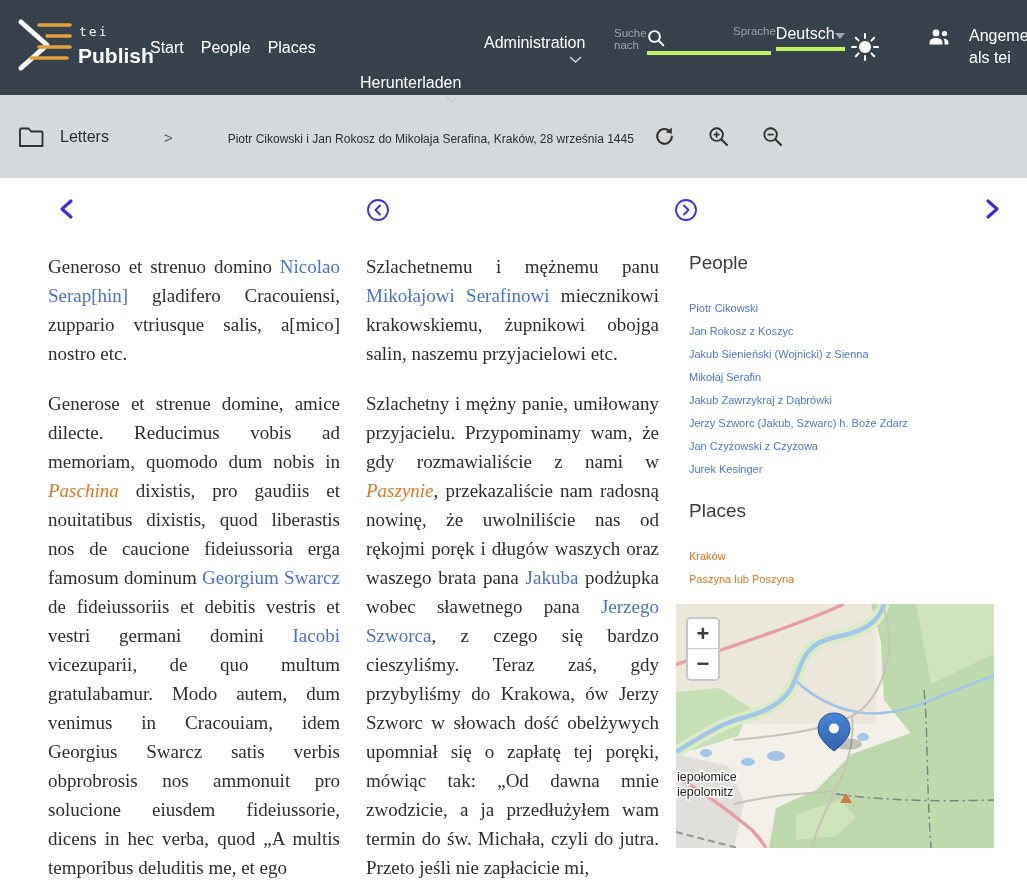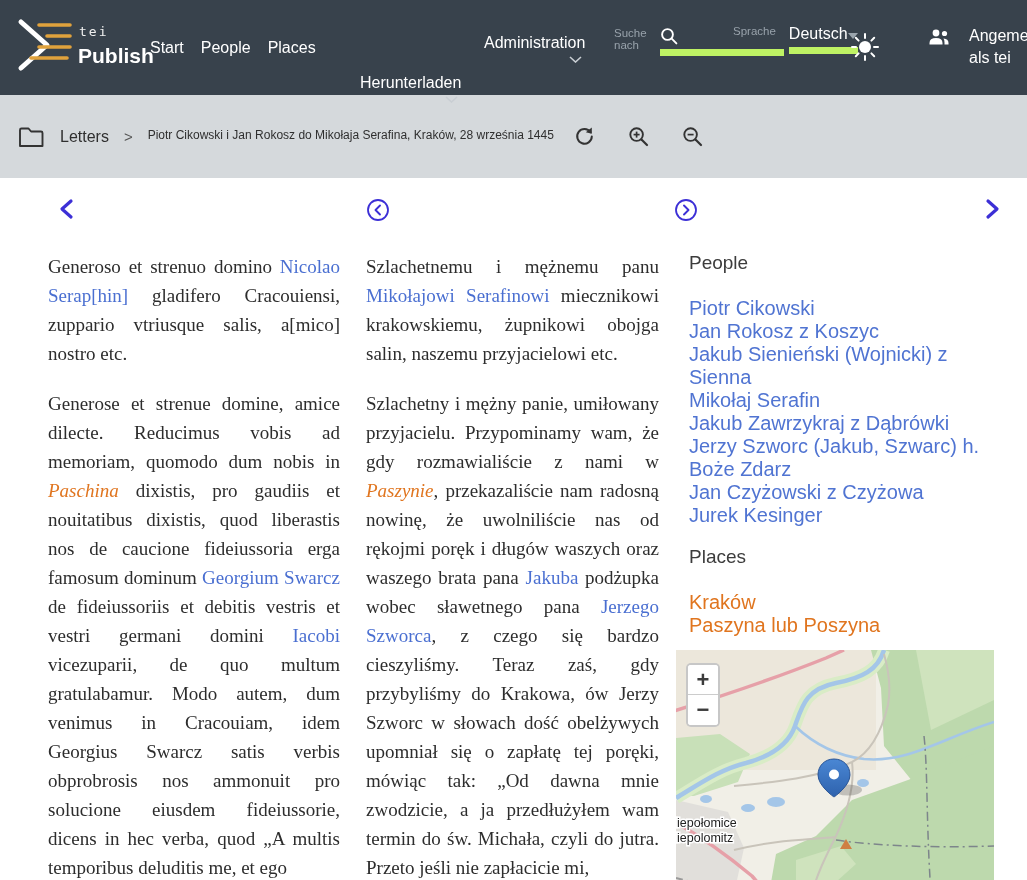--- a/index.html
+++ b/index.html
@@ -11,32 +11,32 @@
   .logo { position:absolute; left:14px; top:16px; width:140px; height:62px; cursor:pointer; }
   .nav-links { position:absolute; left:150px; top:0; height:95px; display:flex; align-items:center; gap:17px; }
   .nav-link { font-size:16px; color:#fff; cursor:pointer; white-space:nowrap; }
   .menu { position:absolute; display:flex; flex-direction:column; align-items:flex-end; cursor:pointer; }
   .menu-label { font-size:16px; color:#fff; }
   .menu .caret { margin-top:4px; margin-right:3px; }
   .menu-herunterladen { left:360px; top:34px;margin-top:40px; }
   .menu-administration { left:484px; top:34px; }
   .field { position:absolute; display:flex; flex-direction:row; }
   .field-label { font-size:11.5px; color:#98a2ab; margin-bottom:4px; }
-  .field-row { display:flex; align-items:flex-end; border-bottom:7px solid #bef264; padding-bottom:4px;margin-left:13px; }
+  .field-row { display:flex; align-items:flex-end; border-bottom:4px solid #bef264; padding-bottom:4px; }
   .search-field { left:614px; top:27px; width:133px; }
   .search-field input { background:transparent; border:none; outline:none; color:#fff; font-size:15px; width:100px; margin-left:6px; }
   .language-field { left:733px; top:25px; width:101px; }
   .language-value { font-size:16px; color:#fff; flex:1; }
   .sun-btn { position:absolute; left:851px; top:33px; cursor:pointer; }
   .account { position:absolute; left:928px; top:25px; display:flex; gap:19px; cursor:pointer; }
   .account-text { width:86px; font-size:16px; line-height:22px; color:#fff; }
 
   
   .crumbbar { width:100%; height:83px; background:#d5d9dc; display:flex; align-items:center; padding-left:18px; }
-  .crumb-items { display:flex; align-items:flex-start; margin-left:16px; }
+  .crumb-items { display:flex; align-items:flex-end; margin-left:16px;gap:40px; }
   .crumb-link { font-size:16px; color:#2f2f2f; cursor:pointer; }
   .crumb-sep { font-size:15px; color:#555; margin:0 15px; }
   .crumb-title { font-size:12px; color:#2f2f2f; white-space:nowrap; }
   .crumb-icons { display:flex; align-items:center; gap:33px; margin-left:20px; }
   .crumb-icons .icon-btn { cursor:pointer; display:flex; }
 
   
   .content { position:relative; width:100%; height:702px; background:#fff; }
   .arrow { position:absolute; top:20px; cursor:pointer; display:flex; }
   .arrow-prev-doc { left:58px; }
@@ -48,21 +48,21 @@
   .doc-col { font-family:"Liberation Serif", serif; font-size:19px; line-height:29px; color:#2d2d2d; text-align:justify; }
   .doc-col-1 { width:292px; margin-right:26px; }
   .doc-col-2 { width:293px; margin-right:30px; }
   .doc-col p { margin:0 0 21px 0; }
   .person-ref { color:#4a6fd1; text-decoration:none; cursor:pointer; }
   .place-ref { color:#e0751f; text-decoration:none; cursor:pointer;font-style:italic; }
 
   .sidebar { width:305px; flex:none; }
   .side-heading { font-size:19px; color:#3c3c3c; font-weight:400; }
   .side-list { margin-top:23px; }
-  .side-link { display:block; font-size:20px; line-height:23px; text-decoration:none; cursor:pointer; }
+  .side-link { display:block; font-size:11px; line-height:23px; text-decoration:none; cursor:pointer; }
   .side-link.person { color:#5074d2; }
   .side-link.place { color:#e0751f; }
   .places-heading { margin-top:19px; }
 
   
   .map { position:relative; width:318px; height:244px; margin-left:-13px; margin-top:13px; overflow:hidden; cursor:grab; }
   .map svg.map-canvas { display:block; }
   .zoom-ctl { position:absolute; left:10px; top:13px; width:34px; border:2px solid rgba(0,0,0,0.22); border-radius:5px; overflow:hidden; background:#fff; }
   .zoom-btn { width:30px; height:30px; display:flex; align-items:center; justify-content:center;
               font-size:22px; font-weight:bold; color:#3c3c3c; background:#fff; cursor:pointer; }

